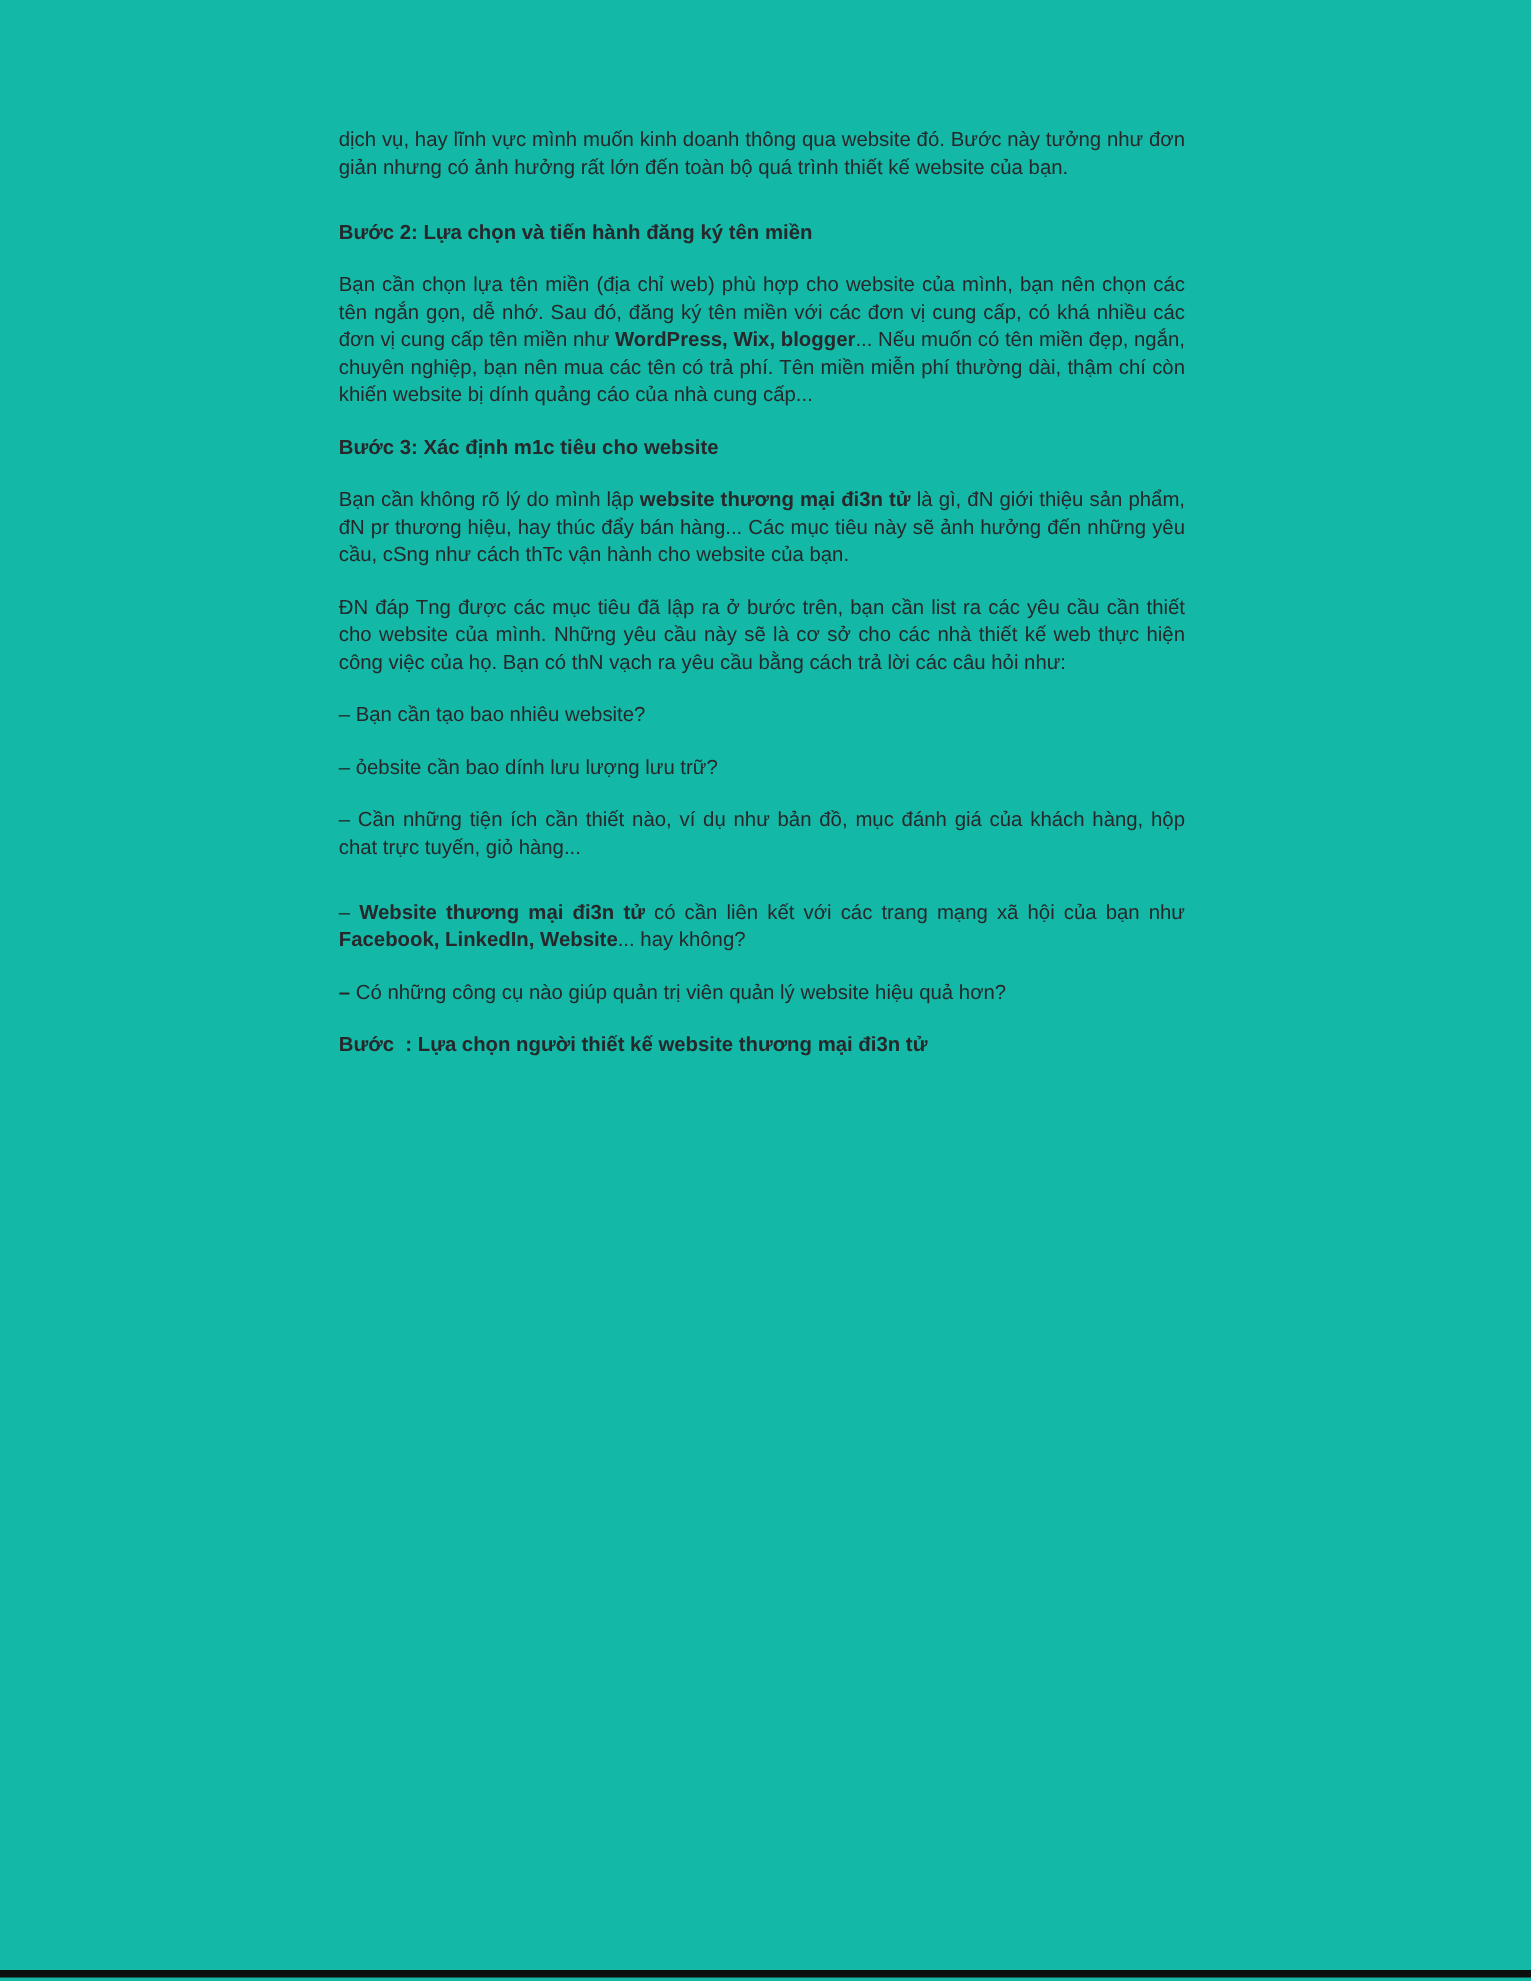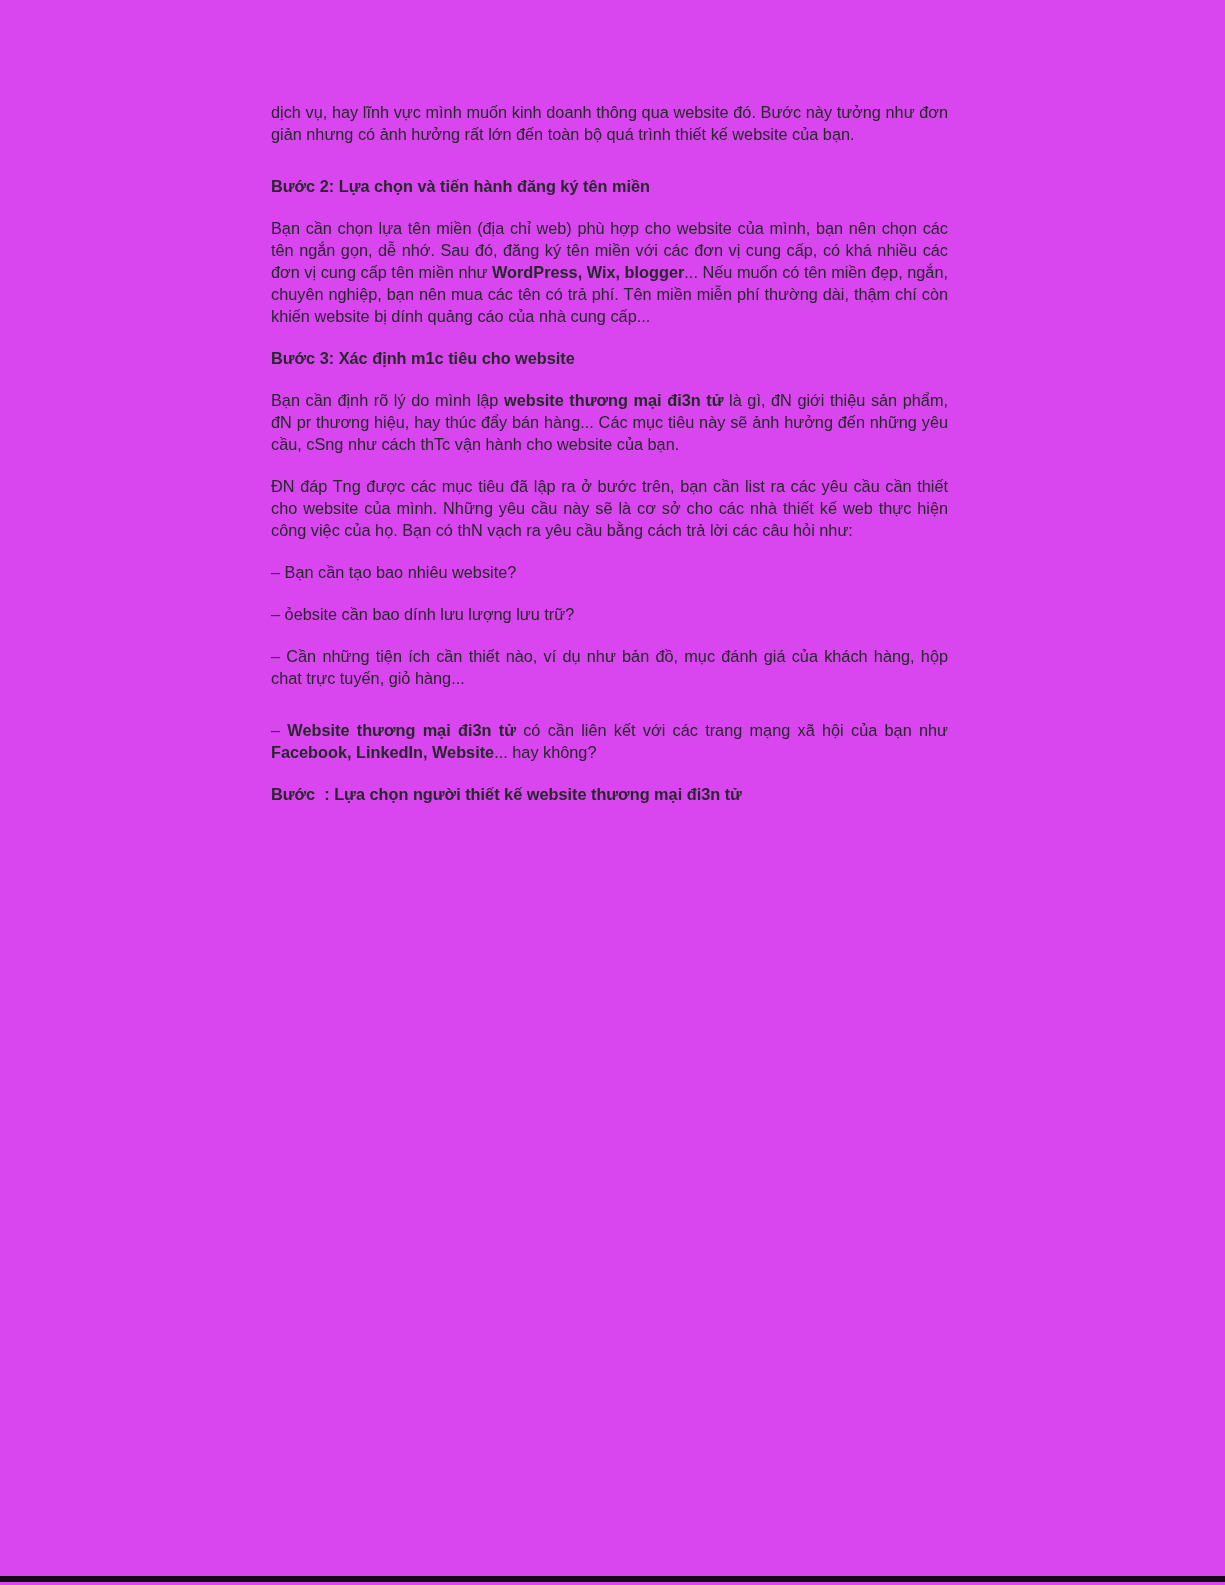--- a/index.html
+++ b/index.html
@@ -10,21 +10,21 @@
     width: 1225px;
     height: 1585px;
     position: relative;
     overflow: hidden;
     background: #ffffff;
     font-family: "Liberation Sans", sans-serif;
   }
   .page {
     position: absolute;
     inset: 0;
-    background: #d946ef;
+    background: #14b8a6;
     text-decoration: underline;
   }
   .doc-body {
     position: absolute;
     left: 271px;
     top: 101px;
     width: 677px;
     font-size: 16.3px;
     line-height: 22px;
     color: #26282b;
@@ -54,22 +54,23 @@
 </style>
 </head>
 <body style="background: rgb(255, 255, 255);">
 
 <div class="page">
   <div class="doc-body" style="color: rgb(38, 40, 43);">
       <div class="block paragraph"><span class="seg">dịch vụ, hay lĩnh vực mình muốn kinh doanh thông qua website đó. Bước này tưởng như đơn giản nhưng có ảnh hưởng rất lớn đến toàn bộ quá trình thiết kế website của bạn.</span></div>
       <div class="block heading gap-before"><span class="seg-bold">Bước 2: Lựa chọn và tiến hành đăng ký tên miền</span></div>
       <div class="block paragraph"><span class="seg">Bạn cần chọn lựa tên miền (địa chỉ web) phù hợp cho website của mình, bạn nên chọn các tên ngắn gọn, dễ nhớ. Sau đó, đăng ký tên miền với các đơn vị cung cấp, có khá nhiều các đơn vị cung cấp tên miền như </span><span class="seg-bold">WordPress, Wix, blogger</span><span class="seg">... Nếu muốn có tên miền đẹp, ngắn, chuyên nghiệp, bạn nên mua các tên có trả phí. Tên miền miễn phí thường dài, thậm chí còn khiến website bị dính quảng cáo của nhà cung cấp...</span></div>
       <div class="block heading"><span class="seg-bold">Bước 3: Xác định m1c tiêu cho website</span></div>
-      <div class="block paragraph"><span class="seg">Bạn cần định rõ lý do mình lập </span><span class="seg-bold">website thương mại đi3n tử</span><span class="seg"> là gì, đN giới thiệu sản phẩm, đN pr thương hiệu, hay thúc đẩy bán hàng... Các mục tiêu này sẽ ảnh hưởng đến những yêu cầu, cSng như cách thTc vận hành cho website của bạn.</span></div>
+      <div class="block paragraph"><span class="seg">Bạn cần không rõ lý do mình lập </span><span class="seg-bold">website thương mại đi3n tử</span><span class="seg"> là gì, đN giới thiệu sản phẩm, đN pr thương hiệu, hay thúc đẩy bán hàng... Các mục tiêu này sẽ ảnh hưởng đến những yêu cầu, cSng như cách thTc vận hành cho website của bạn.</span></div>
       <div class="block paragraph"><span class="seg">ĐN đáp Tng được các mục tiêu đã lập ra ở bước trên, bạn cần list ra các yêu cầu cần thiết cho website của mình. Những yêu cầu này sẽ là cơ sở cho các nhà thiết kế web thực hiện công việc của họ. Bạn có thN vạch ra yêu cầu bằng cách trả lời các câu hỏi như:</span></div>
       <div class="block paragraph"><span class="seg">– Bạn cần tạo bao nhiêu website?</span></div>
       <div class="block paragraph"><span class="seg">– ỏebsite cần bao dính lưu lượng lưu trữ?</span></div>
       <div class="block paragraph"><span class="seg">– Cần những tiện ích cần thiết nào, ví dụ như bản đồ, mục đánh giá của khách hàng, hộp chat trực tuyến, giỏ hàng...</span></div>
       <div class="block paragraph gap-before"><span class="seg">– </span><span class="seg-bold">Website thương mại đi3n tử</span><span class="seg"> có cần liên kết với các trang mạng xã hội của bạn như </span><span class="seg-bold">Facebook, LinkedIn, Website</span><span class="seg">... hay không?</span></div>
+      <div class="block paragraph"><span class="seg-bold">–</span><span class="seg"> Có những công cụ nào giúp quản trị viên quản lý website hiệu quả hơn?</span></div>
       <div class="block heading"><span class="seg-bold">Bước &nbsp;: Lựa chọn người thiết kế website thương mại đi3n tử</span></div>
     </div>
   <div class="bottom-edge-bar" style="background: rgb(13, 13, 13);"></div>
 </div>
 
 </body></html>

